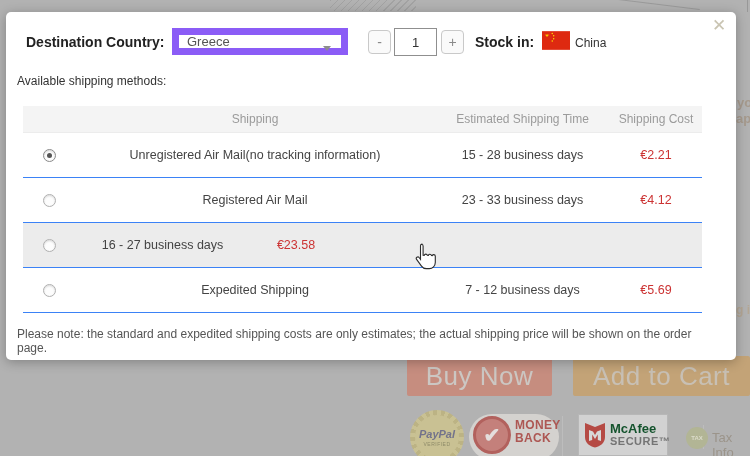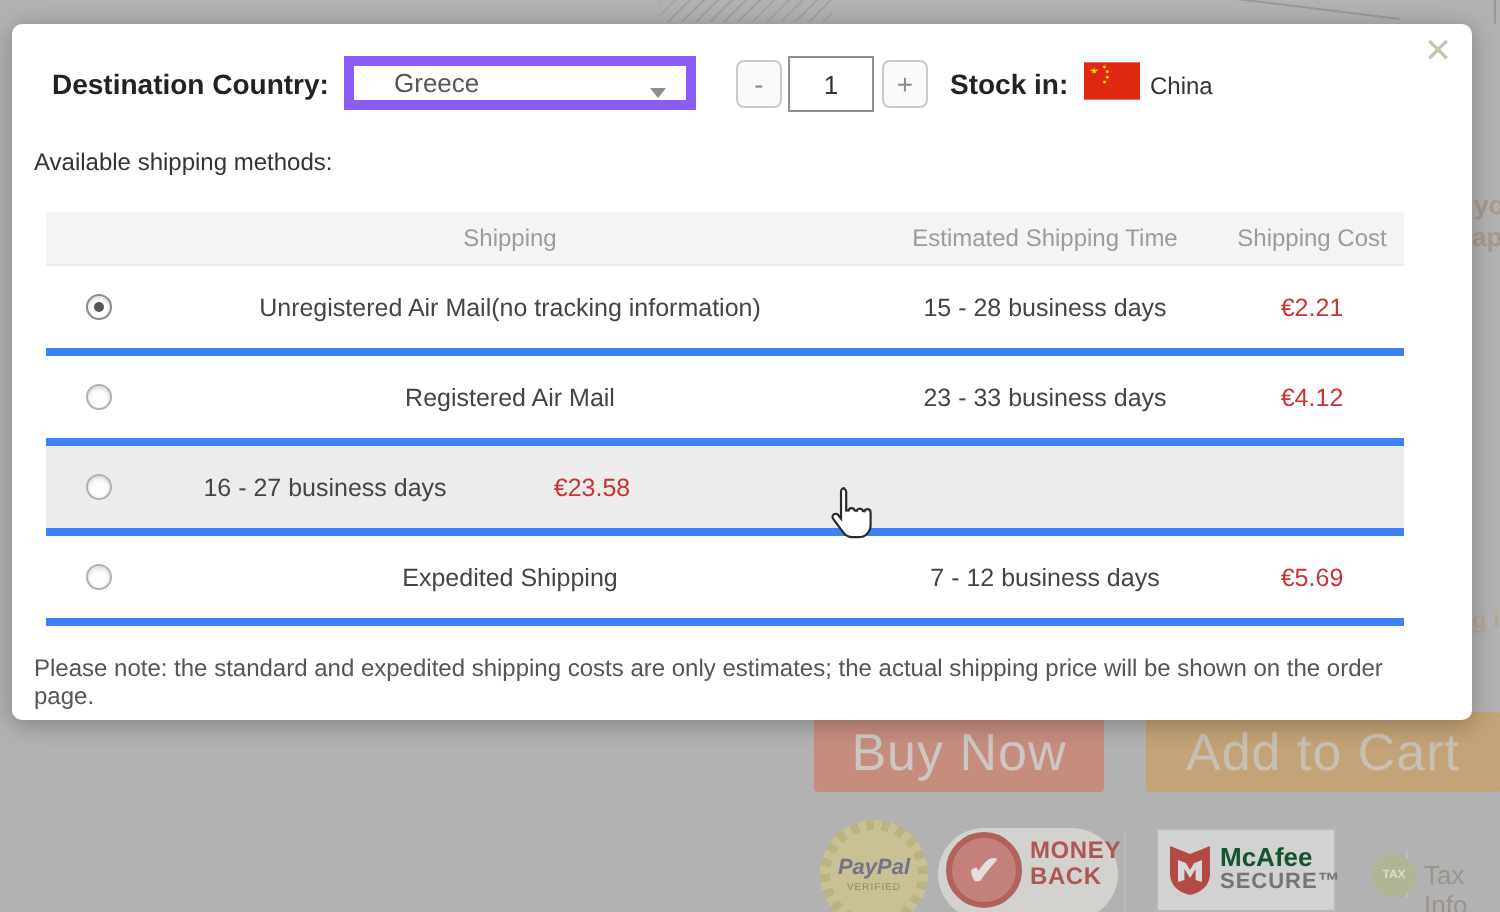--- a/index.html
+++ b/index.html
@@ -64,21 +64,21 @@
   
   .modal { position:absolute; left:6px; top:12px; width:730px; height:348px;
     background:#ffffff; border-radius:5px; box-shadow:0 2px 12px rgba(0,0,0,.28); }
 
   .modal-close { position:absolute; top:3px; right:6px; width:22px; height:22px;
     color:#c9c4b2; font-size:17px; line-height:22px; text-align:center; cursor:pointer; }
 
   .controls { position:absolute; left:0; top:16px; width:100%; height:30px; }
   .dest-label { position:absolute; left:20px; top:6px; font-size:14px; font-weight:bold; color:#222;text-align:right; }
   .dest-select { position:absolute; left:166px; top:0; width:176px; height:27px;
-    border:5px solid #8b5cf6; background:#fff; display:flex; align-items:center; padding:0 20px;
+    border:7px solid #8b5cf6; background:#fff; display:flex; align-items:center; padding:0 8px;
     font-size:13px; color:#555; }
   .dest-caret { position:absolute; right:10px; top:11px; width:0; height:0;
     border-left:4px solid transparent; border-right:4px solid transparent; border-top:5px solid #8d8d8d; }
 
   .qty-btn { position:absolute; top:2px; width:23px; height:24px; border:1px solid #c9c9c9;
     border-radius:4px; background:#fafafa; color:#8a8a8a; font-size:14px; line-height:22px;
     text-align:center; }
   .qty-minus { left:362px; }
   .qty-plus  { left:435px; }
   .qty-input { position:absolute; left:388px; top:0; width:43px; height:28px;
@@ -88,21 +88,21 @@
   .stock-label { position:absolute; left:469px; top:6px; font-size:14px; font-weight:bold; color:#222; }
   .stock-flag { position:absolute; left:536px; top:3px; width:28px; height:19px; }
   .stock-country { position:absolute; left:569px; top:8px; font-size:12px; color:#333; }
 
   .avail-label { position:absolute; left:11px; top:62px; font-size:12px; color:#333; }
 
   .ship-table { position:absolute; left:17px; top:94px; width:679px; }
   .t-row { display:flex; align-items:center; }
   .t-head { height:27px; background:#f4f4f4; color:#9b9b9b; font-size:12px;
     border-bottom:1px solid #ececec; }
-  .t-body-row { height:45px; font-size:12.5px; color:#444; border-bottom:4px solid #3b82f6; cursor:pointer; }
+  .t-body-row { height:45px; font-size:12.5px; color:#444; border-bottom:1px solid #3b82f6; cursor:pointer; }
   .t-body-row.hovered { background:#ececec; }
   .c-radio { width:52px; display:flex; justify-content:center; }
   .c-name  { width:360px; text-align:center; }
   .c-time  { width:175px; text-align:center; }
   .c-cost  { width:92px;  text-align:center; }
   .c-cost.price { color:#cc3333; }
 
   .radio { width:13px; height:13px; border-radius:50%; border:1px solid #b0b0b0;
     background:#fdfdfd; position:relative; box-shadow:inset 0 1px 2px rgba(0,0,0,.15); }
   .radio.checked { border-color:#8a8a8a; }

